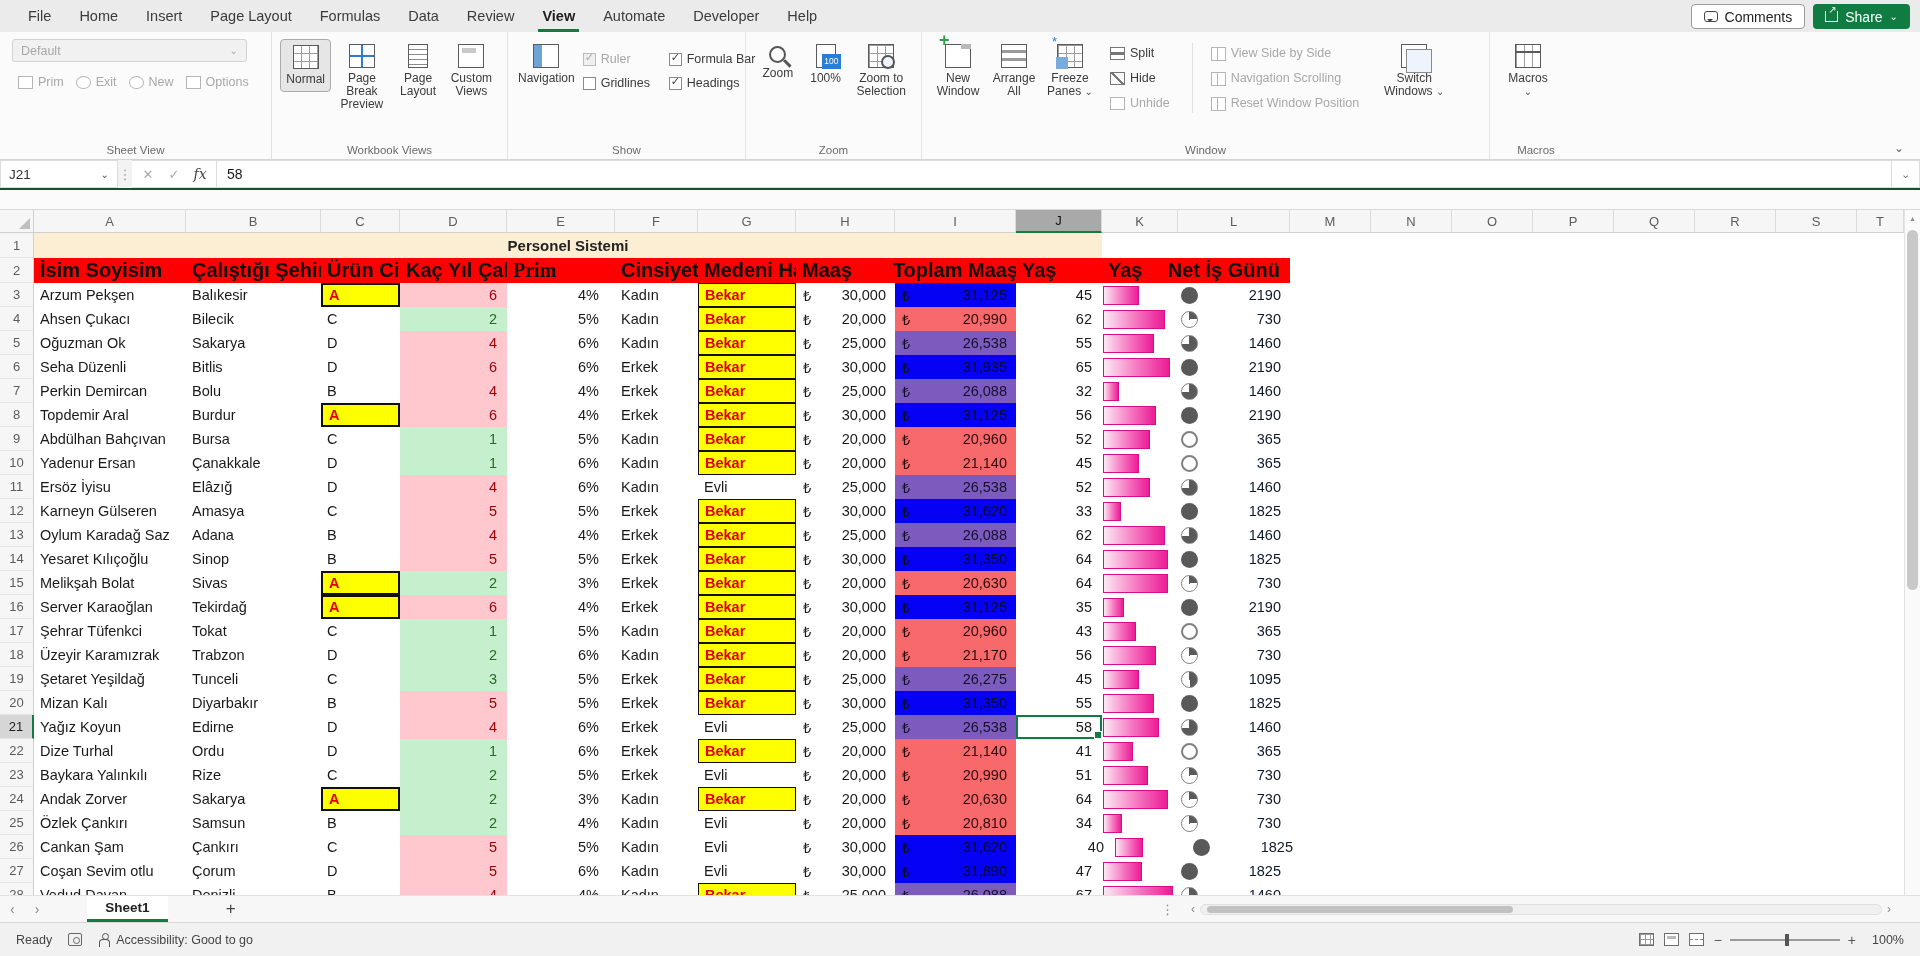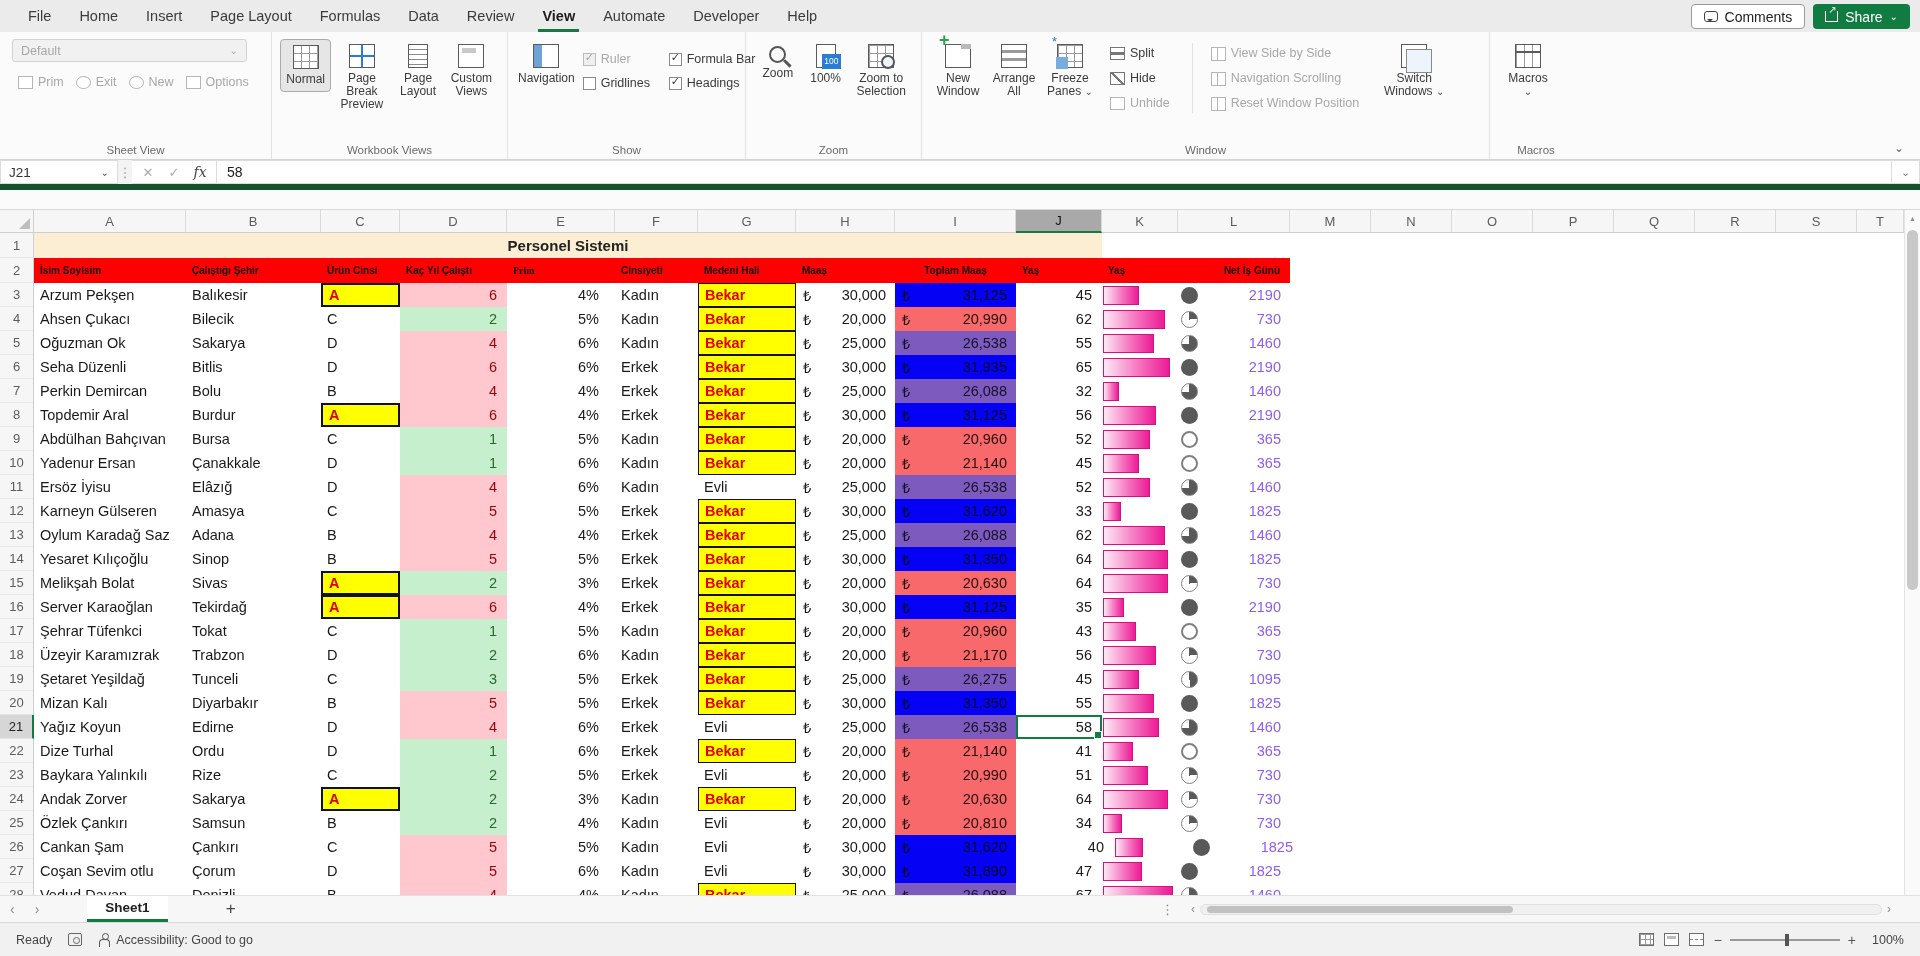--- a/index.html
+++ b/index.html
@@ -62,21 +62,21 @@
   .sic-pages{border:none;}
   .sic-pages::before,.sic-pages::after{content:'';position:absolute;top:0;width:7px;height:12px;border:1.3px solid #b5b5b5;background:#fff;}
   .sic-pages::before{left:0;} .sic-pages::after{right:0;}
   .cb{width:13px;height:13px;border:1px solid #8a8a8a;background:#fff;position:relative;flex:none;}
   .cb.on::after{content:'✓';position:absolute;left:1px;top:-3px;font-size:11px;color:#3c3c3c;}
   .cb.disab{border-color:#bdbdbd;background:#efefef;}
   .cb.disab::after{color:#a5a5a5;}
   .dropdown{width:235px;height:23px;border:1px solid #d2d2d2;background:#f1f1f1;border-radius:3px;display:flex;align-items:center;justify-content:space-between;padding:0 8px;font-size:12.5px;color:#a8a8a8;}
   .collapse-chev{position:absolute;right:16px;bottom:4px;font-size:12px;color:#666;}
   
-  .frow{height:30px;background:#f3f3f3;display:flex;align-items:stretch;border-bottom:6px solid #14532d;}
+  .frow{height:30px;background:#f3f3f3;display:flex;align-items:stretch;border-bottom:2px solid #14532d;}
   .namebox{width:118px;background:#fff;border:1px solid #dcdcdc;display:flex;align-items:center;justify-content:space-between;padding:0 8px;font-size:13.5px;color:#333;}
   .fdots{width:14px;display:flex;align-items:center;justify-content:center;color:#9a9a9a;font-size:13px;}
   .fbtns{display:flex;align-items:center;gap:2px;padding:0 4px;background:#fff;border:1px solid #dcdcdc;border-left:none;}
   .fbtn{width:24px;text-align:center;font-size:13px;color:#a9a9a9;}
   .fbtn.fx{font-family:"DejaVu Serif",serif;font-style:italic;color:#444;font-size:14px;}
   .finput{flex:1;background:#fff;border:1px solid #dcdcdc;border-left:none;display:flex;align-items:center;padding-left:10px;font-size:14px;color:#1a1a1a;}
   .fcollapse{width:28px;display:flex;align-items:center;justify-content:center;color:#777;font-size:11px;background:#fff;border:1px solid #dcdcdc;border-left:none;}
   .spacer-row{height:20px;background:#fbfbfb;border-bottom:1px solid #d8d8d8;}
   
   .grid{position:relative;height:685px;overflow:hidden;background:#fff;}
@@ -86,37 +86,37 @@
   .corner::after{content:'';position:absolute;right:3px;bottom:3px;border-left:11px solid transparent;border-bottom:11px solid #bfbfbf;}
   .ch{background:#f6f6f6;border-right:1px solid #dadada;border-bottom:1px solid #cfcfcf;display:flex;align-items:center;justify-content:center;font-size:13px;color:#5c5c5c;flex:none;}
   .ch.sel{background:#a9a9a9;color:#111;border-bottom:2px solid #107C41;}
   .rh{width:34px;background:#f6f6f6;border-right:1px solid #cfcfcf;border-bottom:1px solid #e4e4e4;display:flex;align-items:center;justify-content:center;font-size:13px;color:#5c5c5c;flex:none;}
   .rh.sel{background:#d6d6d6;color:#1f1f1f;border-right:2px solid #107C41;}
   .cell{flex:none;display:flex;align-items:center;font-size:14.5px;color:#1a1a1a;overflow:visible;white-space:nowrap;}
   .al{justify-content:flex-start;padding-left:6px;}
   .ar{justify-content:flex-end;padding-right:10px;}
   .ac{justify-content:center;}
   .title-cell{background:#FBEED3;justify-content:center;font-weight:700;font-size:15px;color:#222;}
-  .hdr2{background:#FE0000;font-weight:700;font-size:10px;color:#111;}
+  .hdr2{background:#FE0000;font-weight:700;font-size:20px;color:#111;}
   .ylw{background:#FFFF00;color:#E10000;font-weight:700;border:1px solid #111;}
   .ylwthick{background:#FFFF00;color:#E10000;font-weight:700;border:2px solid #111;}
   .d-high{background:#FFC7CE;color:#9C0006;}
   .d-low{background:#C6EFCE;color:#276B27;}
   .money{justify-content:space-between;padding:0 9px 0 7px;}
   .sc-hi{background:#0501F5;color:#0b0b2a;}
   .sc-mid{background:#7D5BBE;color:#14102a;}
   .sc-lo{background:#F8696B;color:#2a0b0b;}
   .prim{padding-right:16px;}
   .selcell{outline:2px solid #107C41;outline-offset:-2px;position:relative;z-index:2;background:#fff;}
   .selcell::after{content:'';position:absolute;right:0;bottom:0;width:6px;height:6px;background:#107C41;border:1px solid #fff;}
   .barcell{padding:0;}
   .bar{height:19px;margin-left:1px;border:1px solid #D60F87;background:linear-gradient(90deg,#FDE9F5 0%,#F571BE 55%,#EC1C96 100%);}
   .piecell{justify-content:space-between;padding:0 9px 0 3px;}
   .pie{width:17px;height:17px;border-radius:50%;flex:none;}
-  .netval{font-size:14.5px;color:#8b5cf6;}
+  .netval{font-size:14.5px;color:#0f172a;}
   .filler{flex:none;background:#fff;}
   .vscroll{position:absolute;top:0;right:0;width:16px;height:100%;background:#fafafa;border-left:1px solid #e3e3e3;z-index:5;}
   .vscroll .arr{height:16px;display:flex;align-items:center;justify-content:center;font-size:8px;color:#8a8a8a;}
   .vthumb{position:absolute;left:2px;right:2px;top:20px;height:360px;background:#c8c8c8;border-radius:6px;}
   
   .sheetbar{height:27px;background:#f7f7f7;border-top:1px solid #e1e1e1;display:flex;align-items:center;position:relative;}
   .snav{color:#8a8a8a;font-size:14px;padding:0 10px;}
   .sheettab{margin-left:38px;height:100%;background:#fff;display:flex;align-items:center;padding:0 18px;font-size:13.5px;font-weight:700;color:#222;border-bottom:3px solid #107C41;}
   .addsheet{margin-left:58px;color:#444;font-size:17px;}
   .splitdots{color:#8a8a8a;font-size:13px;margin-left:auto;padding:0 12px;}

